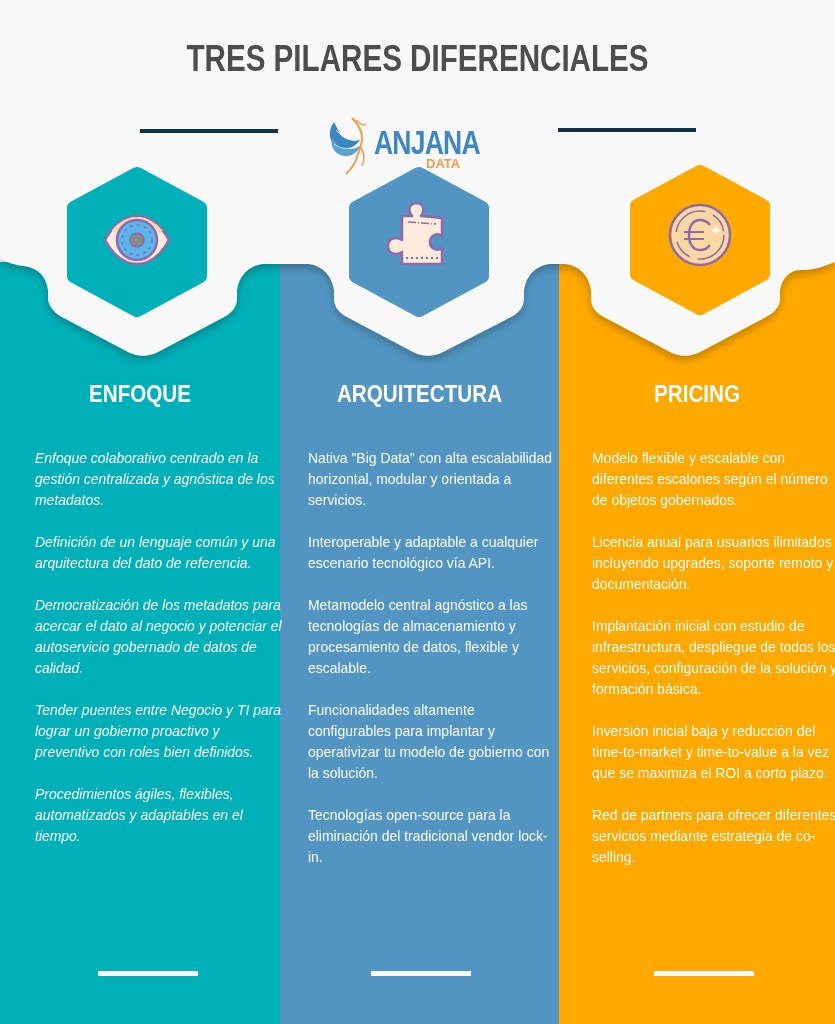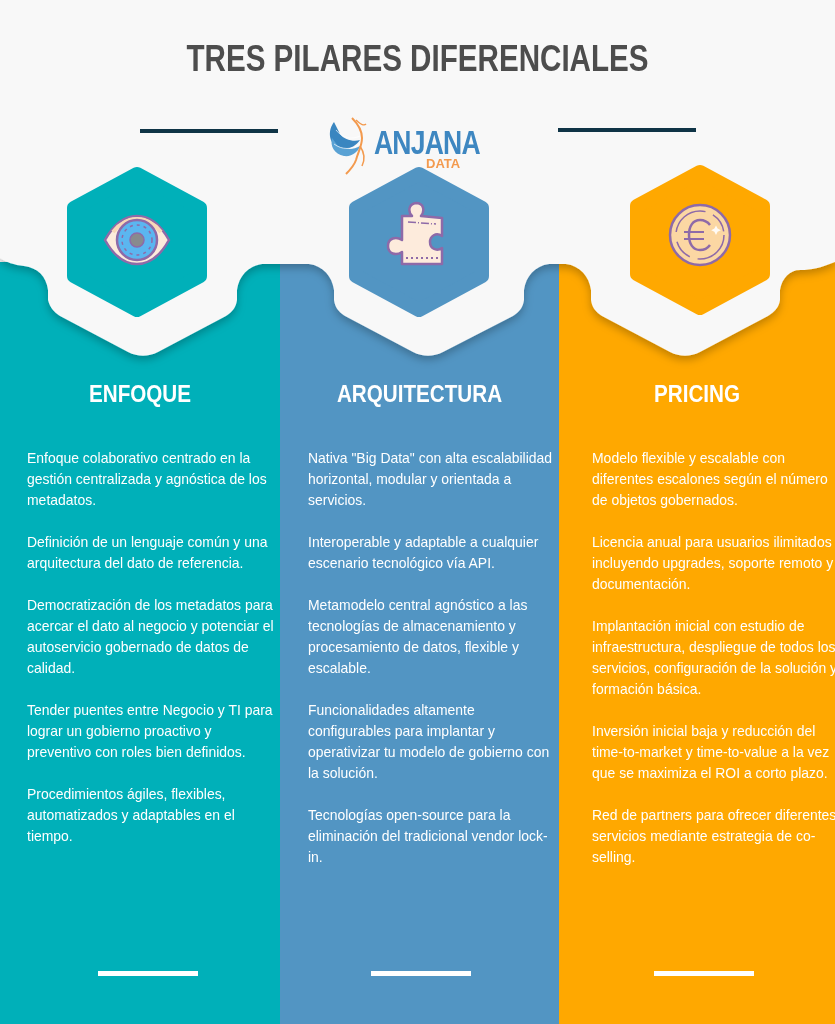--- a/index.html
+++ b/index.html
@@ -39,21 +39,21 @@
     .col-1 { left: 0; width: 280px; }
     .col-2 { left: 280px; width: 279px; }
     .col-3 { left: 559px; width: 276px; }
 
     .col-heading {
       position: absolute; top: 0; left: 0; width: 100%;
       text-align: center; font-weight: bold; font-size: 24px;
       transform: scaleX(0.86); transform-origin: center;
     }
     .col-body { position: absolute; top: 67px; }
-    .col-1 .col-body { left: 27px; width: 250px; }
+    .col-1 .col-body { left: 35px; width: 250px; font-style: italic; }
     .col-2 .col-body { left: 28px; width: 250px; }
     .col-3 .col-body { left: 33px; width: 245px; }
     .col-para {
       font-size: 15px; line-height: 21px; margin-bottom: 21px;
       transform: scaleX(0.93); transform-origin: left top;
       width: 108%;
     }
 
     .bottom-line { position: absolute; top: 971px; height: 5px; width: 100px; background: #ffffff; }
   </style>

